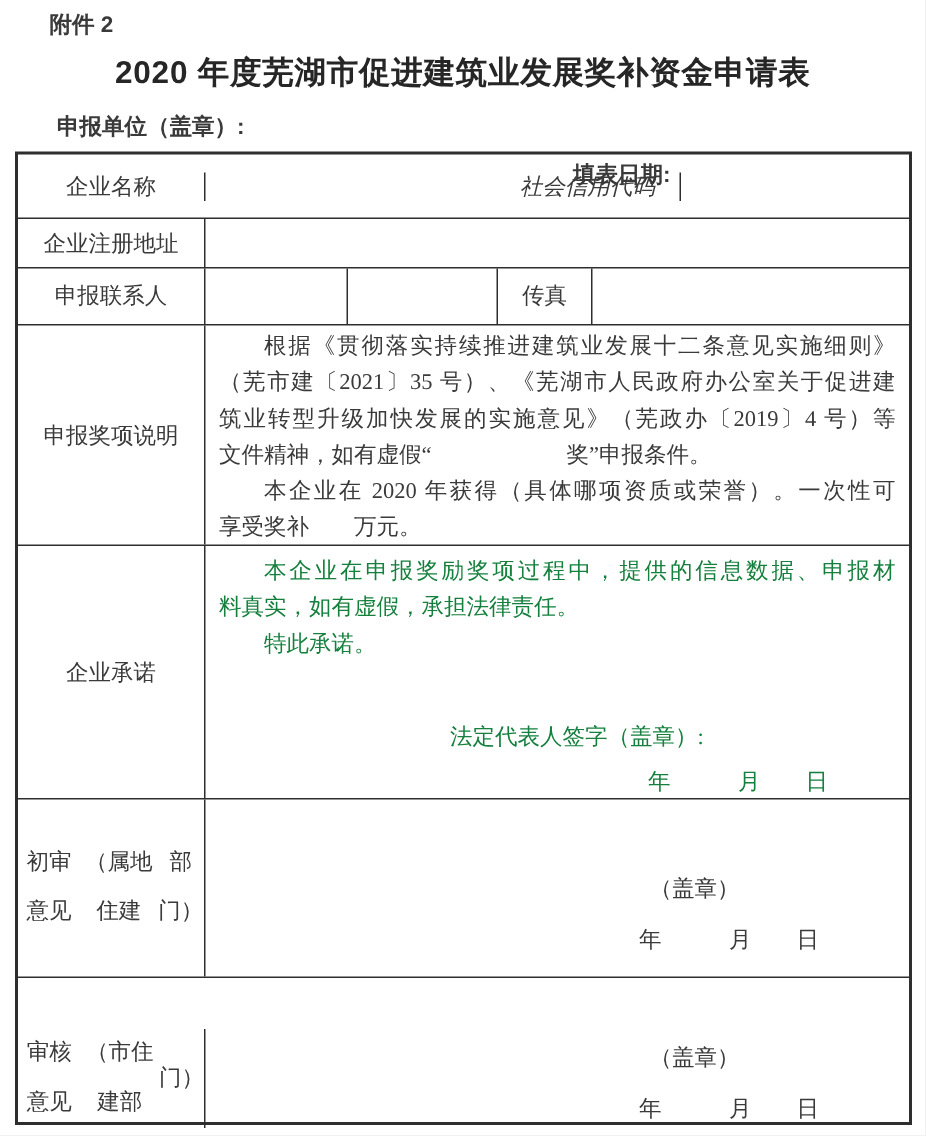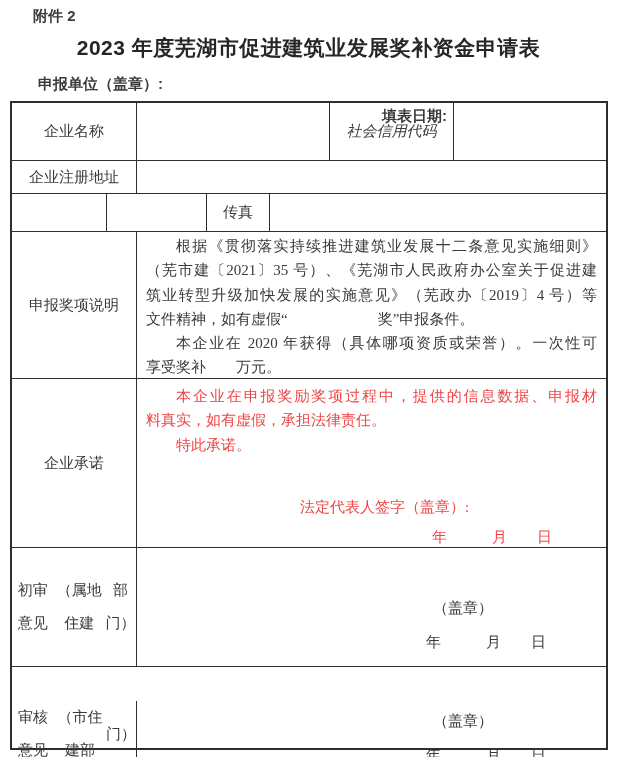--- a/index.html
+++ b/index.html
@@ -49,57 +49,58 @@
   .label-cell {
     display: flex; align-items: center; justify-content: center;
     text-align: center; color: #3a3a3a;
   }
   .label-col { flex: 0 0 125px; }
   .multiline-label { line-height: 33px; }
   .para-cell { padding: 2px 9px 0 9px; color: #3a3a3a; }
   .para-line { line-height: 24.3px; }
   .indent { text-indent: 2em; }
   .jl { text-align: justify; text-align-last: justify; }
-  .commit-cell { padding: 5px 9px 0 9px; color: #ef4444; }
+  .commit-cell { padding: 5px 9px 0 9px; color: #15803d; }
   .sign-line { margin-top: 38px; padding-left: 154px; line-height: 24px; }
   .date-line { padding-left: 286px; line-height: 24px; margin-top: 6px; }
   .seal-cell { padding-top: 48px; color: #3a3a3a; }
   .seal-cell.short { padding-top: 40px; }
   .seal-label { padding-left: 296px; line-height: 24px; }
   .seal-date { padding-left: 289px; line-height: 24px; margin-top: 10px; }
 </style>
 </head>
 <body>
 
 <div class="page">
 
   <div class="attachment">附件 2</div>
 
-  <div class="doc-title">2023 年度芜湖市促进建筑业发展奖补资金申请表</div>
+  <div class="doc-title">2020 年度芜湖市促进建筑业发展奖补资金申请表</div>
 
   <div class="header-line">
     <span class="declare-unit">申报单位（盖章）:</span>
     <span class="fill-date">填表日期:</span>
   </div>
 
   <div class="form-table">
 
-    <div class="t-row" style="height:58px;">
+    <div class="t-row" style="height:43px;align-items:center;">
       <div class="cell label-cell label-col">企业名称</div>
       <div class="cell" style="flex:0 0 193px;"></div>
       <div class="cell label-cell" style="flex:0 0 124px;font-style:italic;">社会信用代码</div>
       <div class="cell"></div>
     </div>
 
     <div class="t-row" style="height:33px;">
       <div class="cell label-cell label-col">企业注册地址</div>
       <div class="cell"></div>
     </div>
 
     <div class="t-row" style="height:38px;">
+      <div class="cell label-cell label-col">申报联系人</div>
       <div class="cell" style="flex:0 0 95px;"></div>
       <div class="cell" style="flex:0 0 100px;"></div>
       <div class="cell label-cell" style="flex:0 0 63px;">传真</div>
       <div class="cell"></div>
     </div>
 
     <div class="t-row" style="height:147px;">
       <div class="cell label-cell label-col">申报奖项说明</div>
       <div class="cell para-cell">
         <div class="para-line indent jl">根据《贯彻落实持续推进建筑业发展十二条意见实施细则》</div>

